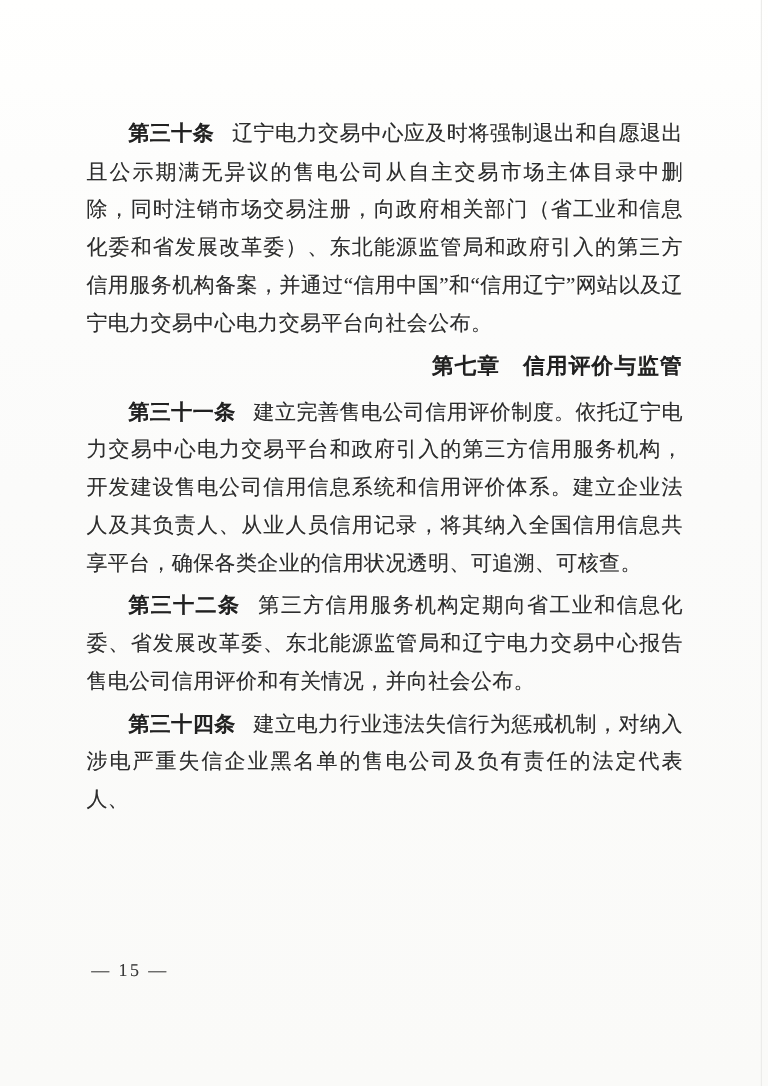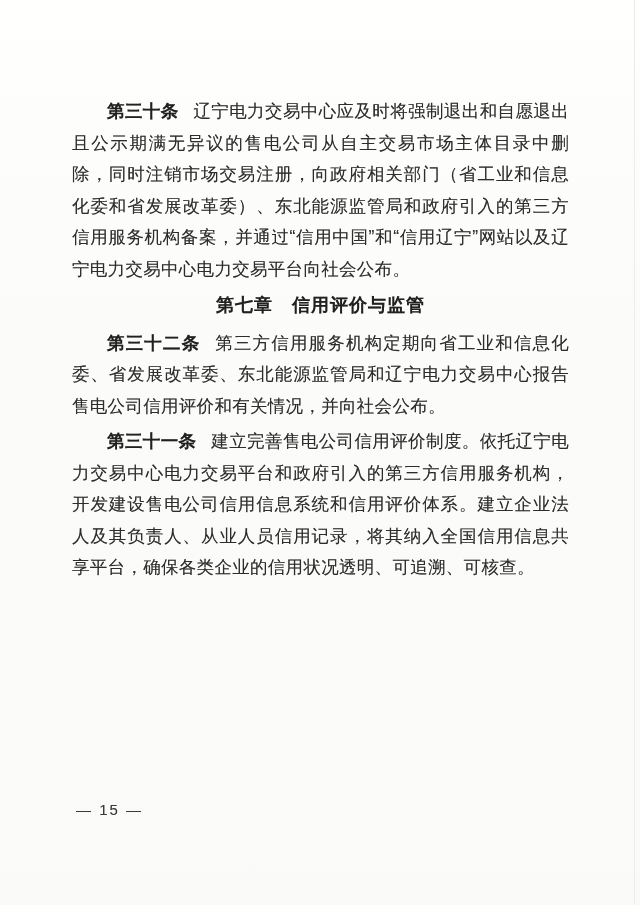--- a/index.html
+++ b/index.html
@@ -6,21 +6,21 @@
     margin: 0;
     padding: 0;
     background: #ffffff;
   }
   .page {
     position: relative;
     width: 640px;
     height: 905px;
     overflow: hidden;
     background: linear-gradient(180deg, #fffffe 0%, #fdfdfc 15%, #fbfbfa 45%, #fafaf8 100%);
-    font-family: Liberation Sans, sans-serif;
+    font-family: Liberation Serif, serif;
     color: #2d2d2d;
   }
   .scan-edge {
     position: absolute;
     right: 5px;
     top: 0;
     width: 1px;
     height: 100%;
     background: #ececea;
   }
@@ -38,21 +38,21 @@
   .article {
     margin: 0 0 4px 0;
     text-indent: 2em;
   }
   .article .num {
     font-weight: 700;
     margin-right: 0.85em;
     color: #212121;
   }
   .chapter {
-    text-align: center;
+    text-align: right;
     text-indent: 0;
     font-weight: 700;
     font-size: 18px;
     letter-spacing: 1px;
     margin: 5px 0 6px 0;
     color: #212121;
   }
   .page-number {
     position: absolute;
     left: 76px;
@@ -67,25 +67,26 @@
 <body>
 
 <div class="page">
 
   <div class="text-block">
 
     <p class="article"><span class="num">第三十条</span><span>辽宁电力交易中心应及时将强制退出和自愿退出且公示期满无异议的售电公司从自主交易市场主体目录中删除，同时注销市场交易注册，向政府相关部门（省工业和信息化委和省发展改革委）、东北能源监管局和政府引入的第三方信用服务机构备案，并通过“信用中国”和“信用辽宁”网站以及辽宁电力交易中心电力交易平台向社会公布。</span></p>
 
     <p class="chapter">第七章　信用评价与监管</p>
 
+    <p class="article"><span class="num">第三十一条</span><span>建立完善售电公司信用评价制度。依托辽宁电力交易中心电力交易平台和政府引入的第三方信用服务机构，开发建设售电公司信用信息系统和信用评价体系。建立企业法人及其负责人、从业人员信用记录，将其纳入全国信用信息共享平台，确保各类企业的信用状况透明、可追溯、可核查。</span></p>
+
     <p class="article"><span class="num">第三十二条</span><span>第三方信用服务机构定期向省工业和信息化委、省发展改革委、东北能源监管局和辽宁电力交易中心报告售电公司信用评价和有关情况，并向社会公布。</span></p>
 
-    <p class="article"><span class="num">第三十一条</span><span>建立完善售电公司信用评价制度。依托辽宁电力交易中心电力交易平台和政府引入的第三方信用服务机构，开发建设售电公司信用信息系统和信用评价体系。建立企业法人及其负责人、从业人员信用记录，将其纳入全国信用信息共享平台，确保各类企业的信用状况透明、可追溯、可核查。</span></p>
 
-
+    <p class="article"><span class="num">第三十四条</span><span>建立电力行业违法失信行为惩戒机制，对纳入涉电严重失信企业黑名单的售电公司及负有责任的法定代表人、</span></p>
 
   </div>
 
   <div class="page-number">— 15 —</div>
 
   <div class="scan-edge"></div>
 
 </div>
 
 </body></html>

